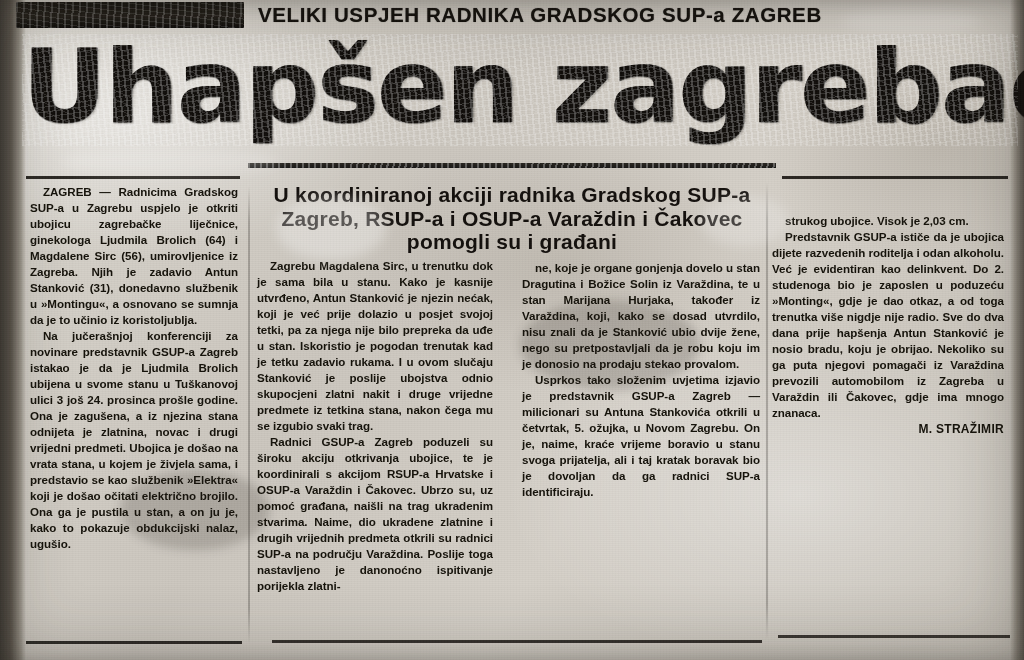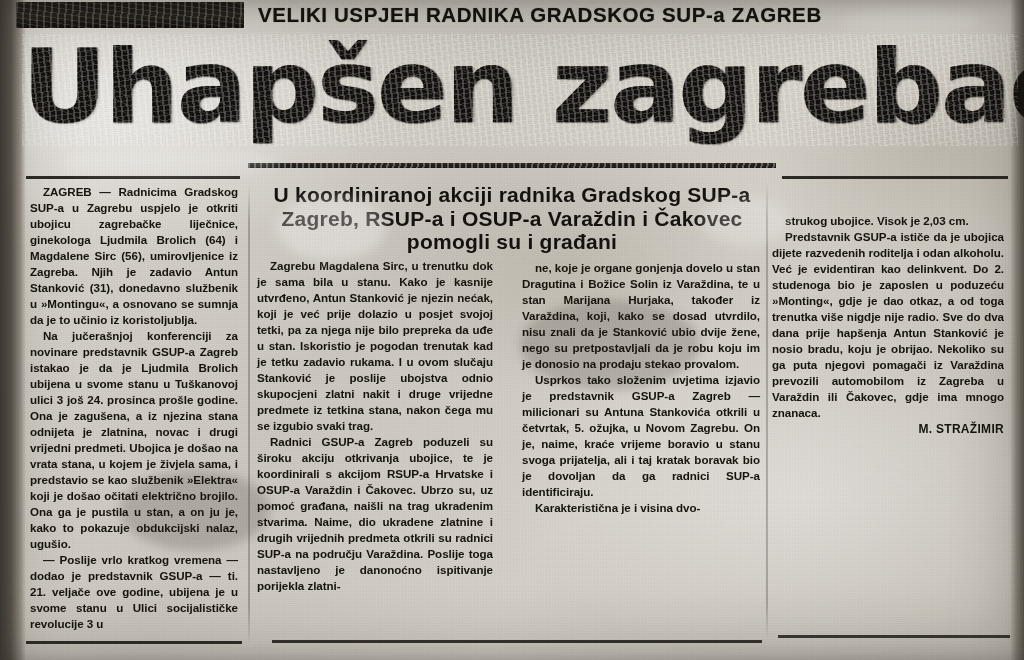--- a/index.html
+++ b/index.html
@@ -281,30 +281,28 @@
   <div class="rule-col1"></div>
   <div class="rule-col4"></div>
   <div class="vrule vrule-1"></div>
   <div class="vrule vrule-2"></div>
 
   <div class="deck">U koordiniranoj akciji radnika Gradskog SUP-a Zagreb, RSUP-a i OSUP-a Varaždin i Čakovec pomogli su i građani</div>
 
   <div class="col col-1">
       <p>ZAGREB — Radnicima Gradskog SUP-a u Zagrebu uspjelo je otkriti ubojicu zagrebačke liječnice, ginekologa Ljudmila Brolich (64) i Magdalene Sirc (56), umirovljenice iz Zagreba. Njih je zadavio Antun Stanković (31), donedavno službenik u »Montingu«, a osnovano se sumnja da je to učinio iz koristoljublja.</p>
       <p>Na jučerašnjoj konferenciji za novinare predstavnik GSUP-a Zagreb istakao je da je Ljudmila Brolich ubijena u svome stanu u Tuškanovoj ulici 3 još 24. prosinca prošle godine. Ona je zagušena, a iz njezina stana odnijeta je zlatnina, novac i drugi vrijedni predmeti. Ubojica je došao na vrata stana, u kojem je živjela sama, i predstavio se kao službenik »Elektra« koji je došao očitati električno brojilo. Ona ga je pustila u stan, a on ju je, kako to pokazuje obdukcijski nalaz, ugušio.</p>
-      <p>— Poslije vrlo kratkog vremena — dodao je predstavnik GSUP-a — ti. 21. veljače ove godine, ubijena je u svome stanu u Ulici socijalističke revolucije 3 u</p>
     </div>
   <div class="col col-2">
       <p>Zagrebu Magdalena Sirc, u trenutku dok je sama bila u stanu. Kako je kasnije utvrđeno, Antun Stanković je njezin nećak, koji je već prije dolazio u posjet svojoj tetki, pa za njega nije bilo prepreka da uđe u stan. Iskoristio je pogodan trenutak kad je tetku zadavio rukama. I u ovom slučaju Stanković je poslije ubojstva odnio skupocjeni zlatni nakit i druge vrijedne predmete iz tetkina stana, nakon čega mu se izgubio svaki trag.</p>
       <p>Radnici GSUP-a Zagreb poduzeli su široku akciju otkrivanja ubojice, te je koordinirali s akcijom RSUP-a Hrvatske i OSUP-a Varaždin i Čakovec. Ubrzo su, uz pomoć građana, naišli na trag ukradenim stvarima. Naime, dio ukradene zlatnine i drugih vrijednih predmeta otkrili su radnici SUP-a na području Varaždina. Poslije toga nastavljeno je danonoćno ispitivanje porijekla zlatni-</p>
     </div>
   <div class="col col-3">
       <p>ne, koje je organe gonjenja dovelo u stan Dragutina i Božice Solin iz Varaždina, te u stan Marijana Hurjaka, također iz Varaždina, koji, kako se dosad utvrdilo, nisu znali da je Stanković ubio dvije žene, nego su pretpostavljali da je robu koju im je donosio na prodaju stekao provalom.</p>
       <p>Usprkos tako složenim uvjetima izjavio je predstavnik GSUP-a Zagreb — milicionari su Antuna Stankovića otkrili u četvrtak, 5. ožujka, u Novom Zagrebu. On je, naime, kraće vrijeme boravio u stanu svoga prijatelja, ali i taj kratak boravak bio je dovoljan da ga radnici SUP-a identificiraju.</p>
-      <p>Karakteristična je i visina dvo-</p>
     </div>
   <div class="col col-4">
       <p>strukog ubojice. Visok je 2,03 cm.</p>
       <p>Predstavnik GSUP-a ističe da je ubojica dijete razvedenih roditelja i odan alkoholu. Već je evidentiran kao delinkvent. Do 2. studenoga bio je zaposlen u poduzeću »Monting«, gdje je dao otkaz, a od toga trenutka više nigdje nije radio. Sve do dva dana prije hapšenja Antun Stanković je nosio bradu, koju je obrijao. Nekoliko su ga puta njegovi pomagači iz Varaždina prevozili automobilom iz Zagreba u Varaždin ili Čakovec, gdje ima mnogo znanaca.</p>
       <p class="byline noindent">M. STRAŽIMIR</p>
     </div>
 
   <div class="rule-bottom-left"></div>
   <div class="rule-bottom-mid"></div>
   <div class="rule-bottom-right"></div>

